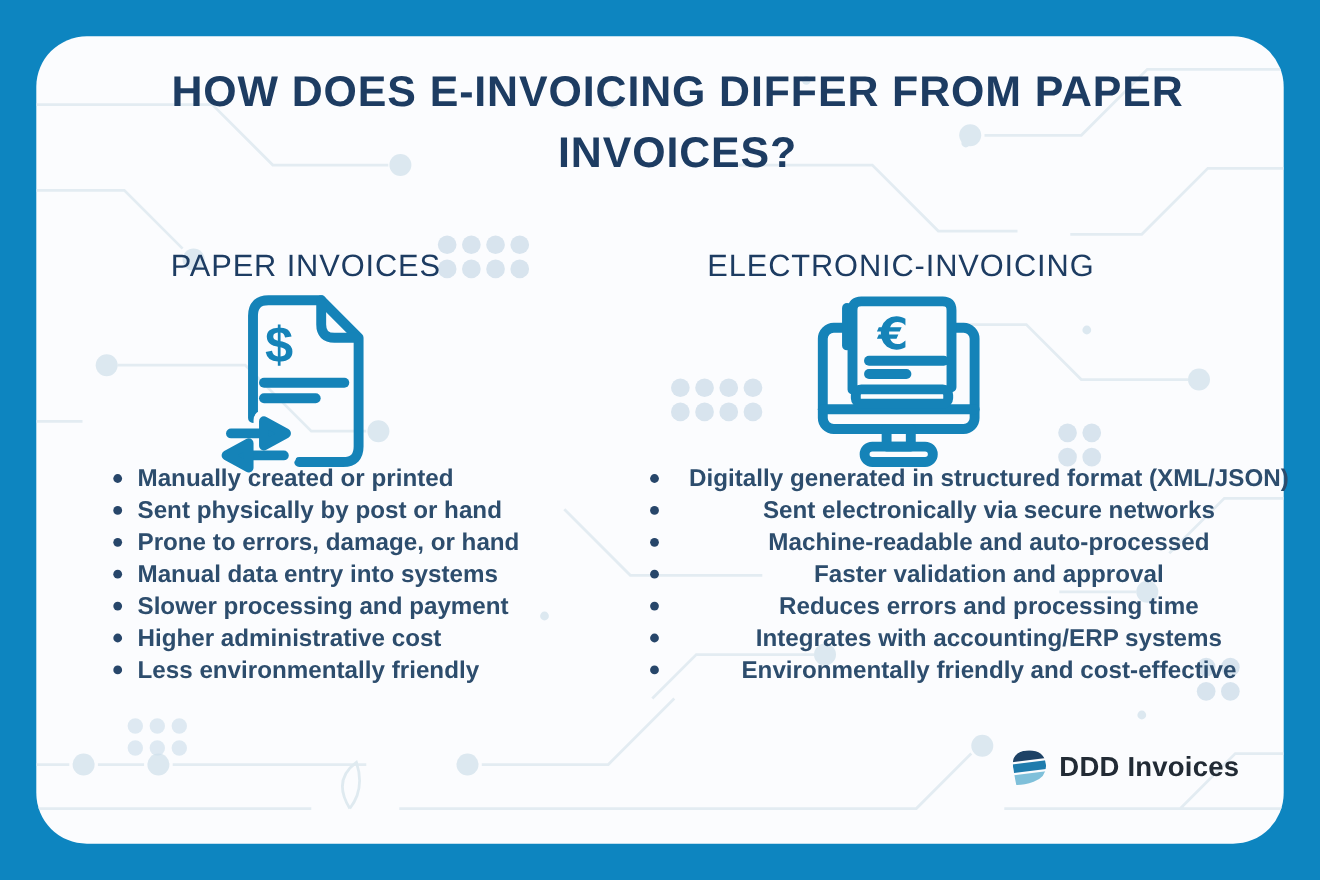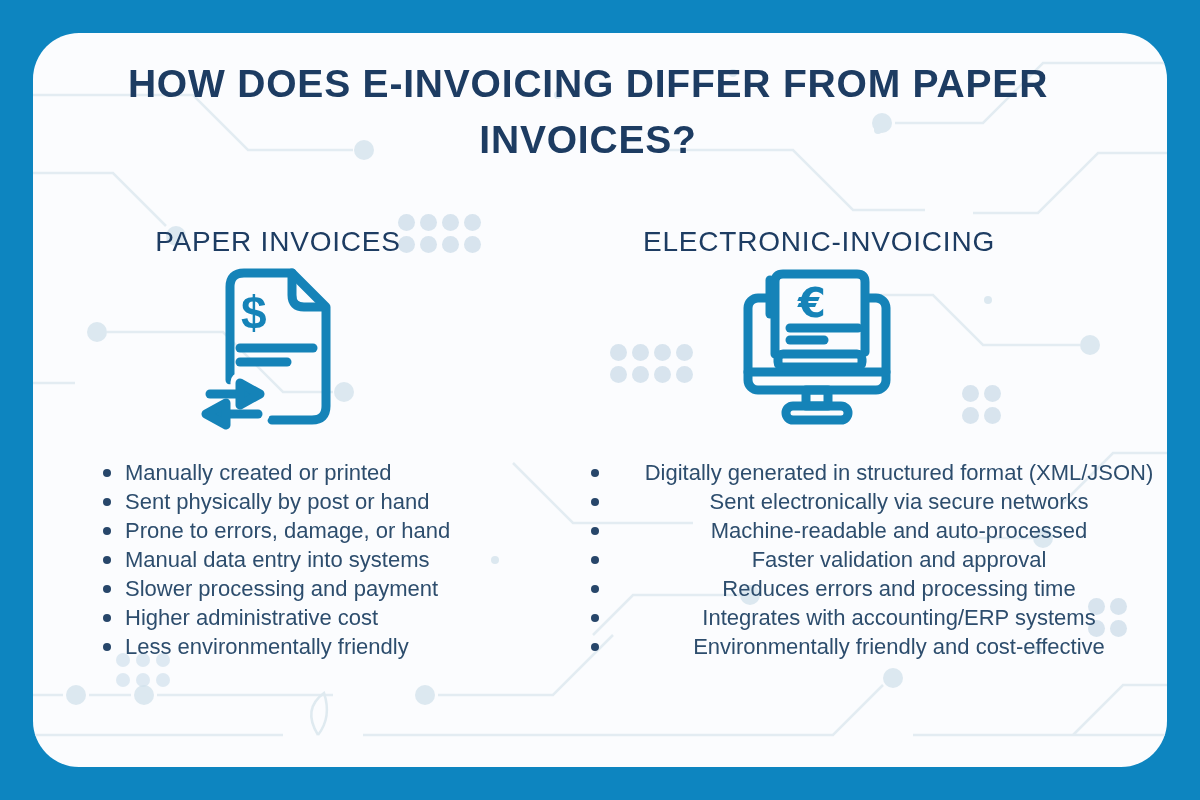--- a/index.html
+++ b/index.html
@@ -9,35 +9,35 @@
     font-family:"Liberation Sans",sans-serif;
   }
   .stage{position:absolute;inset:0;width:1200px;height:800px;}
   .card{
     position:absolute;left:33px;top:33px;width:1134px;height:734px;
     background:#fbfcfe;border-radius:46px;overflow:hidden;
   }
   .bg-pattern{position:absolute;inset:0;}
   .content{position:absolute;inset:0;}
   .title{
-    position:absolute;left:88px;top:56px;width:1000px;
+    position:absolute;left:116px;top:56px;width:1000px;
     text-align:center;color:#1d3c62;font-weight:bold;
     font-size:39px;line-height:56px;letter-spacing:0.8px;
   }
   .col-heading{
     position:absolute;top:226px;color:#1d3c62;font-weight:normal;
     font-size:28px;letter-spacing:0.8px;text-align:center;white-space:nowrap;
   }
   .heading-paper{left:88px;width:380px;}
   .heading-electronic{left:584px;width:470px;}
   .icon-wrap{position:absolute;}
   .paper-icon-wrap{left:196px;top:266px;width:146px;height:164px;}
   .monitor-icon-wrap{left:742px;top:268px;width:150px;height:158px;}
   ul.points{
-    position:absolute;top:458px;margin:0;padding:0;list-style:none;
+    position:absolute;top:420px;margin:0;padding:0;list-style:none;font-weight:bold;
   }
   ul.points-left{left:97px;width:440px;}
   ul.points-right{left:585px;width:600px;text-align:center;}
   ul.points li{
     position:relative;padding-left:28px;margin:0;
     font-size:22px;line-height:29px;color:#2d4d6d;white-space:nowrap;
   }
   ul.points li::before{
     content:"";position:absolute;left:6px;top:11px;width:8px;height:8px;
     border-radius:50%;background:#27466a;
@@ -196,14 +196,29 @@
     <ul class="points points-right">
         <li>Digitally generated in structured format (XML/JSON)</li>
         <li>Sent electronically via secure networks</li>
         <li>Machine-readable and auto-processed</li>
         <li>Faster validation and approval</li>
         <li>Reduces errors and processing time</li>
         <li>Integrates with accounting/ERP systems</li>
         <li>Environmentally friendly and cost-effective</li>
       </ul>
 
+    <div class="brand">
+      <svg width="36" height="36" viewBox="0 0 36 36">
+        <defs>
+          <clipPath id="dclip">
+            <path d="M4,33 Q3,22 3,16 Q3,3 17,3 Q33,4 33,17 Q33,29 20,32 Q11,34 4,33 Z"></path>
+          </clipPath>
+        </defs>
+        <g clip-path="url(#dclip)" transform="rotate(-7 18 18)">
+          <rect x="-4" y="-2" width="44" height="14" fill="#1d4266"></rect>
+          <rect x="-4" y="14" width="44" height="8" fill="#1f7cad"></rect>
+          <rect x="-4" y="24" width="44" height="14" fill="#7fc0da"></rect>
+        </g>
+      </svg>
+      <span class="brand-name">DDD Invoices</span>
+    </div>
   </div>
 </div>
 
 </body></html>

